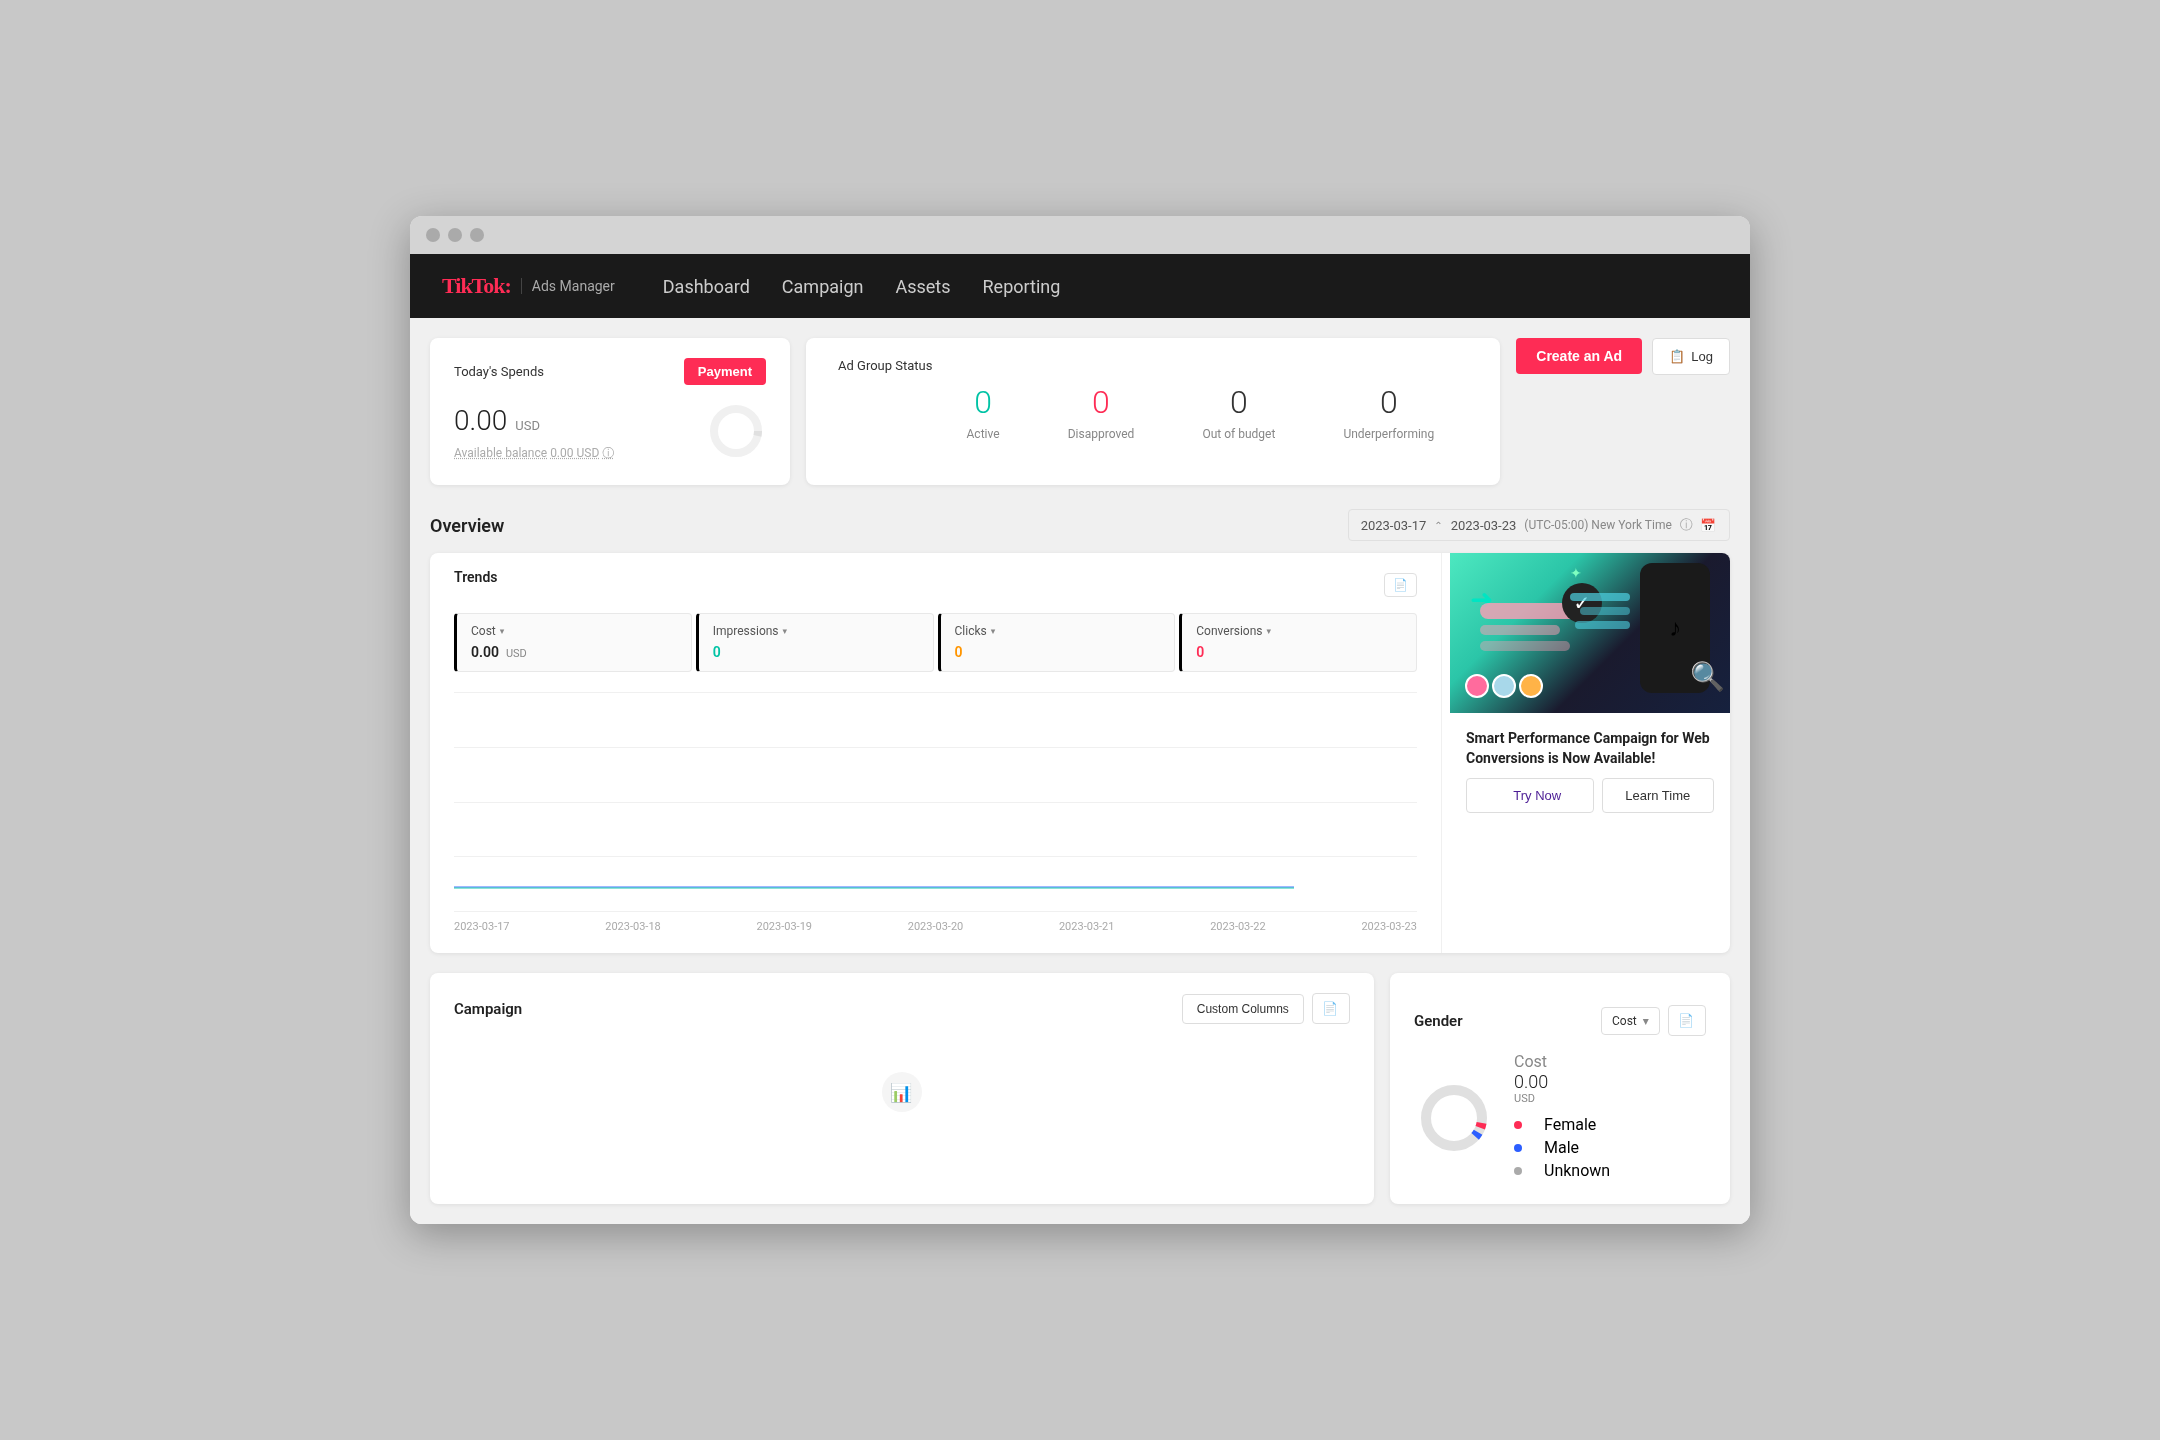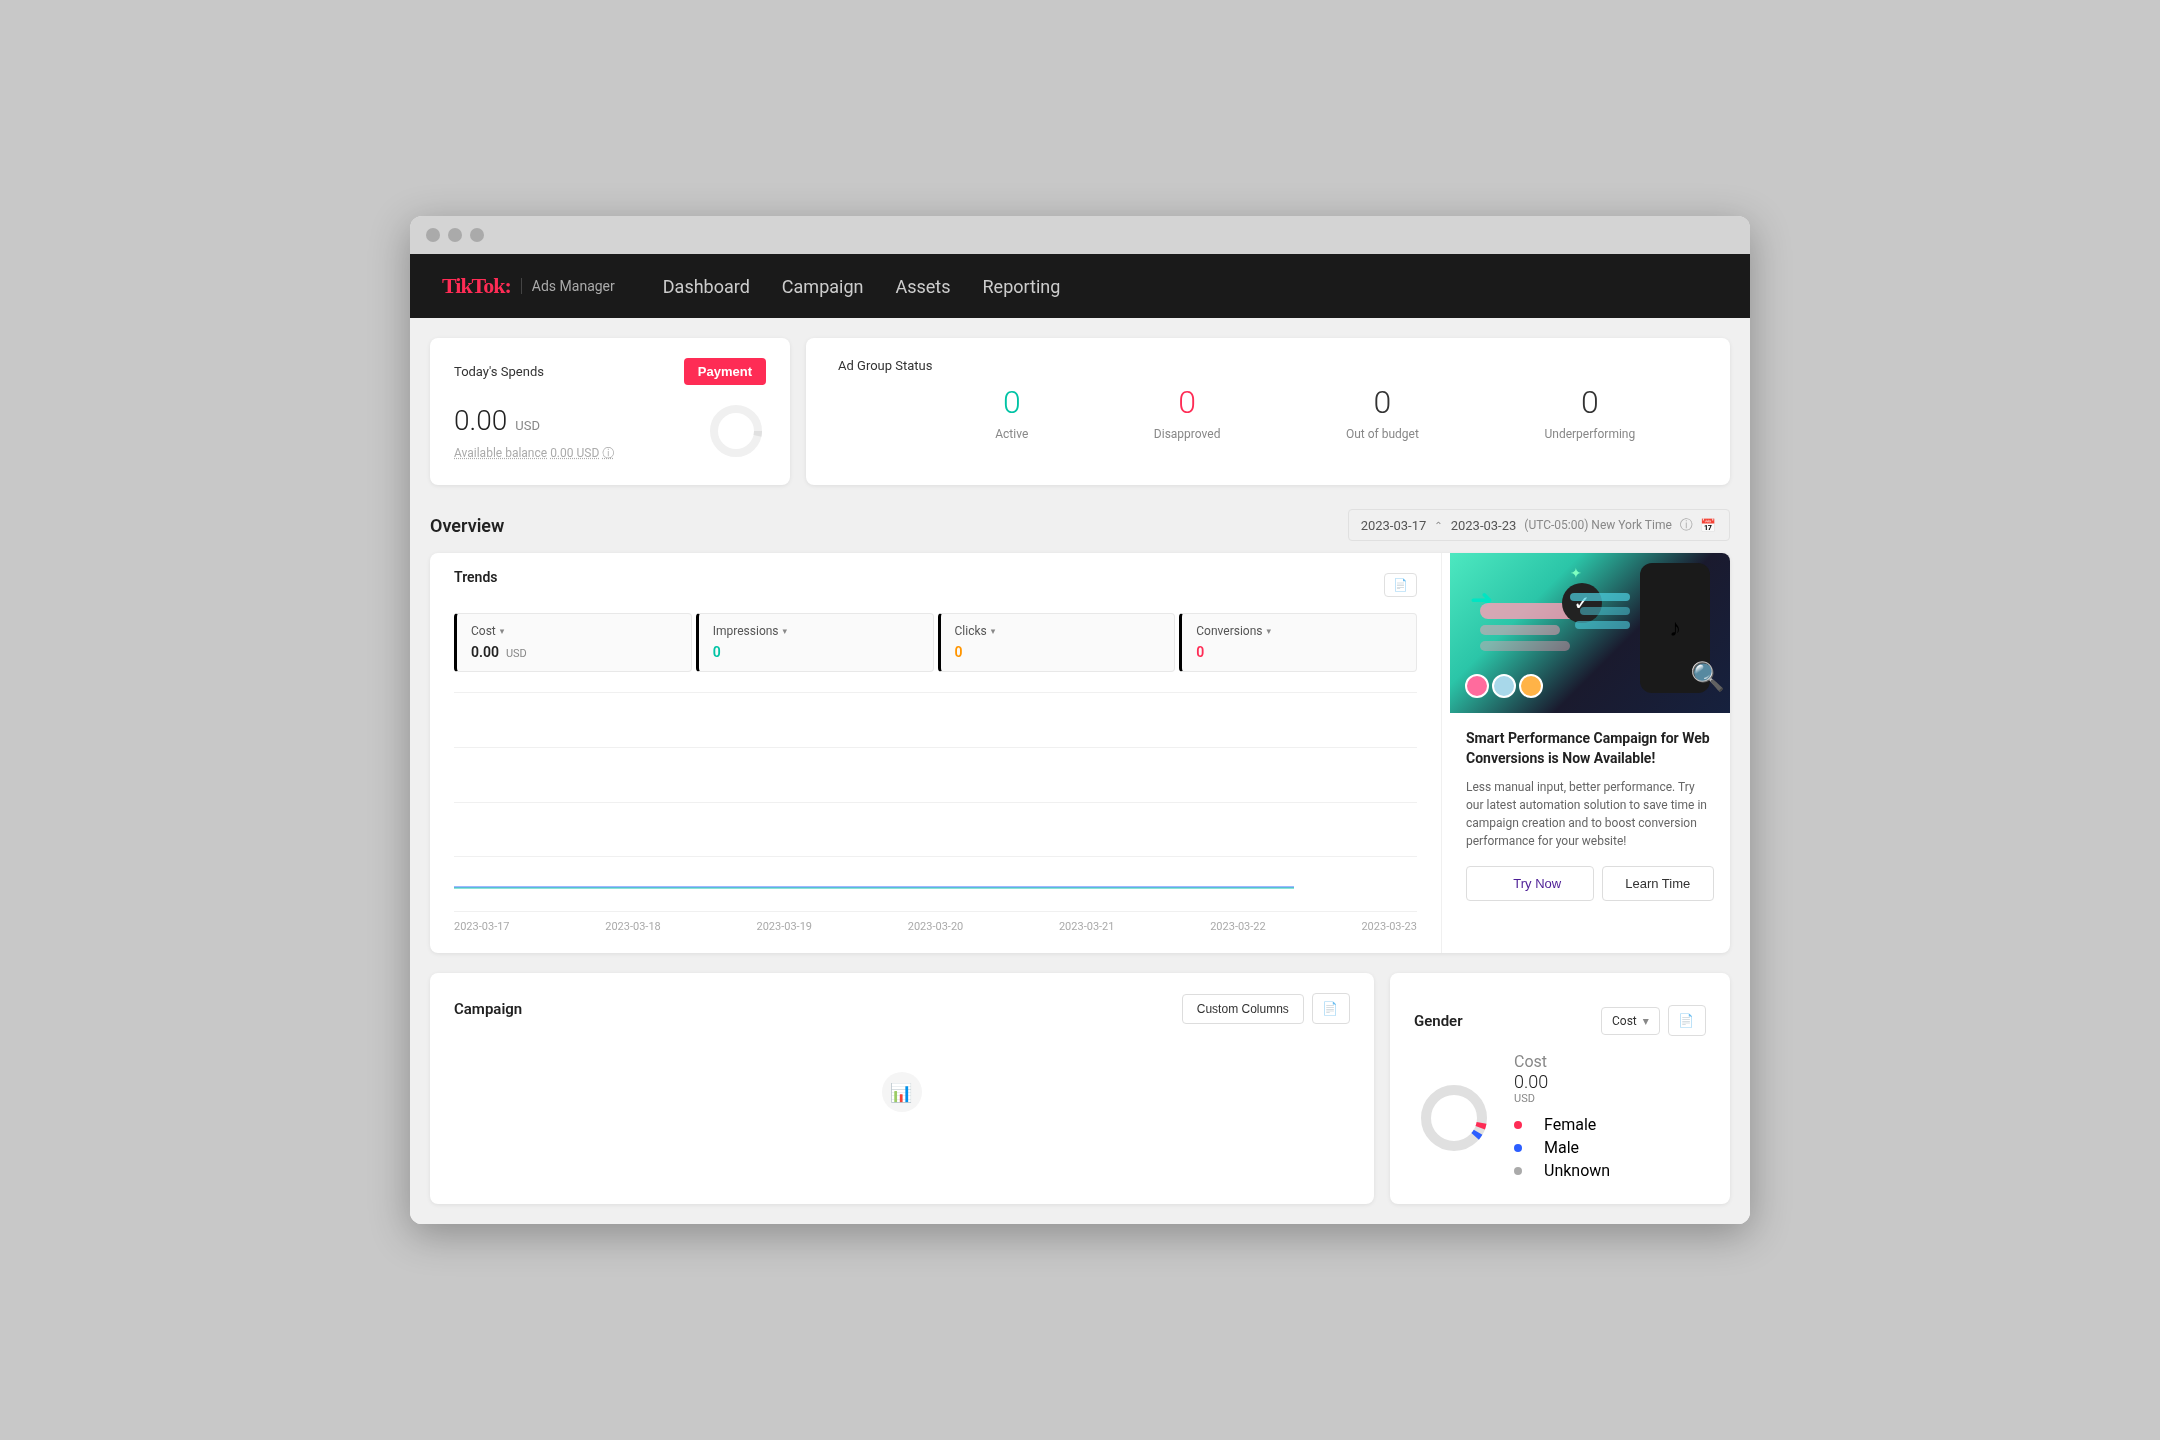--- a/index.html
+++ b/index.html
@@ -631,20 +631,27 @@
               <div class="status-number status-outofbudget">0</div>
               <div class="status-label">Out of budget</div>
             </div>
             <div class="status-item">
               <div class="status-number status-underperforming">0</div>
               <div class="status-label">Underperforming</div>
             </div>
           </div>
         </div>
 
+        <div class="top-actions">
+          <button class="create-ad-btn">Create an Ad</button>
+          <button class="log-btn">
+            <span>📋</span>
+            <span>Log</span>
+          </button>
+        </div>
       </div>
 
       <div style="display:flex;justify-content:space-between;align-items:center;padding: 4px 0 12px 0;">
         <span class="overview-title" style="font-size:18px;font-weight:600;color:#222;">Overview</span>
         <div class="date-range">
           <span>2023-03-17</span>
           <span class="date-range-arrow">⌃</span>
           <span>2023-03-23</span>
           <span style="font-size:12px;color:#888;">(UTC-05:00) New York Time</span>
           <span style="color:#aaa;">ⓘ</span>
@@ -741,21 +748,20 @@
                 <span class="promo-magnifier">🔍</span>
                 <div class="promo-avatars">
                   <div class="promo-avatar promo-avatar-1"></div>
                   <div class="promo-avatar promo-avatar-2"></div>
                   <div class="promo-avatar promo-avatar-3"></div>
                 </div>
               </div>
             </div>
             <div class="promo-text">
               <div class="promo-headline">Smart Performance Campaign for Web Conversions is Now Available!</div>
-              <div class="promo-desc">Less manual input, better performance. Try our latest automation solution to save time in campaign creation and to boost conversion performance for your website!</div>
               <div class="promo-buttons">
                 <button class="promo-btn promo-btn-try">Try Now</button>
                 <button class="promo-btn promo-btn-learn">Learn Time</button>
               </div>
             </div>
           </div>
 
         </div>
       </div>
 

